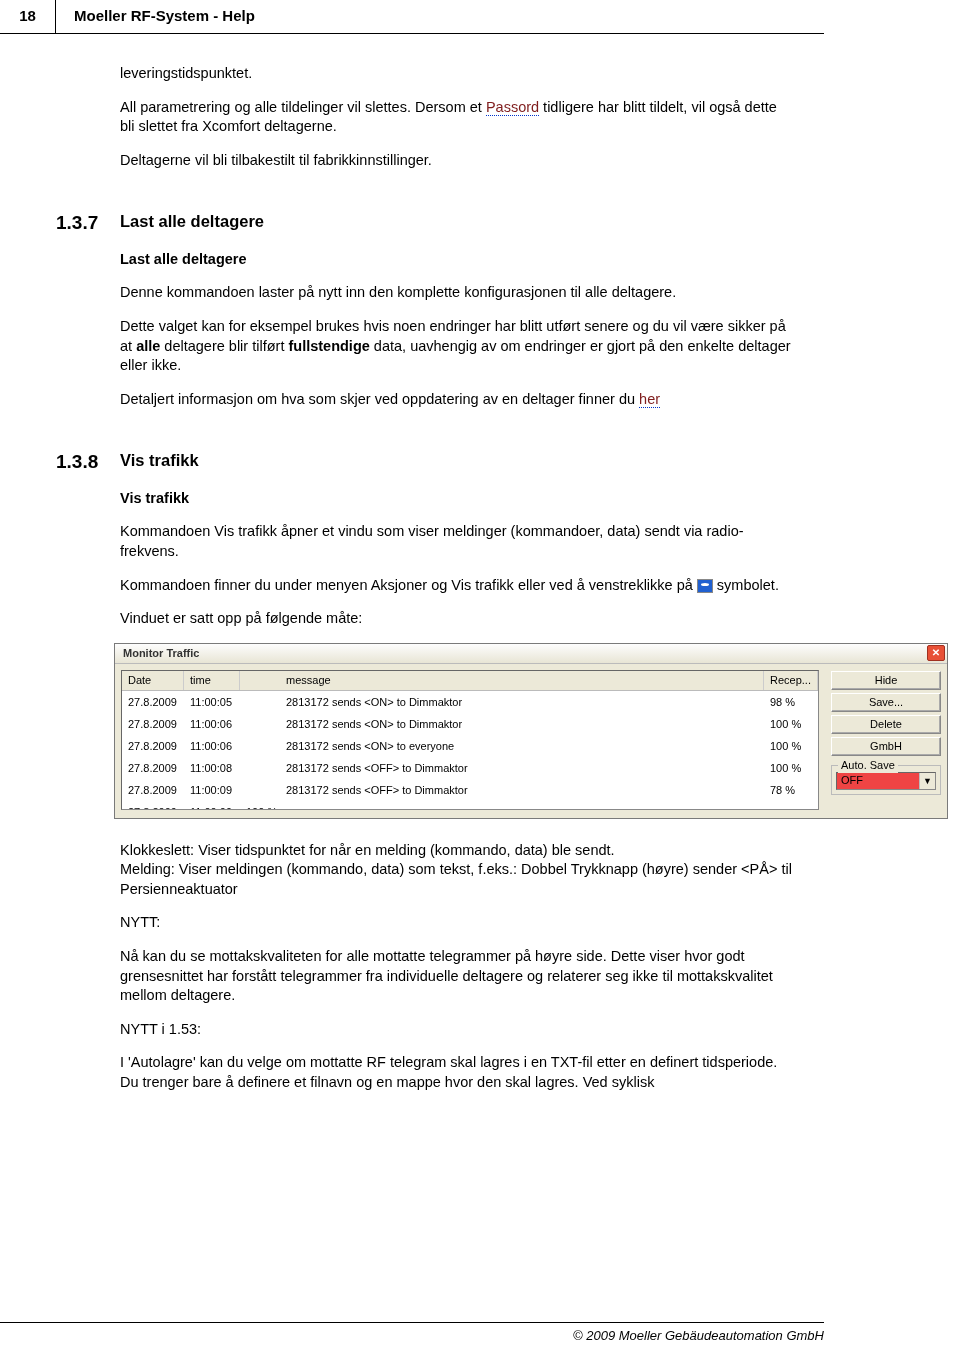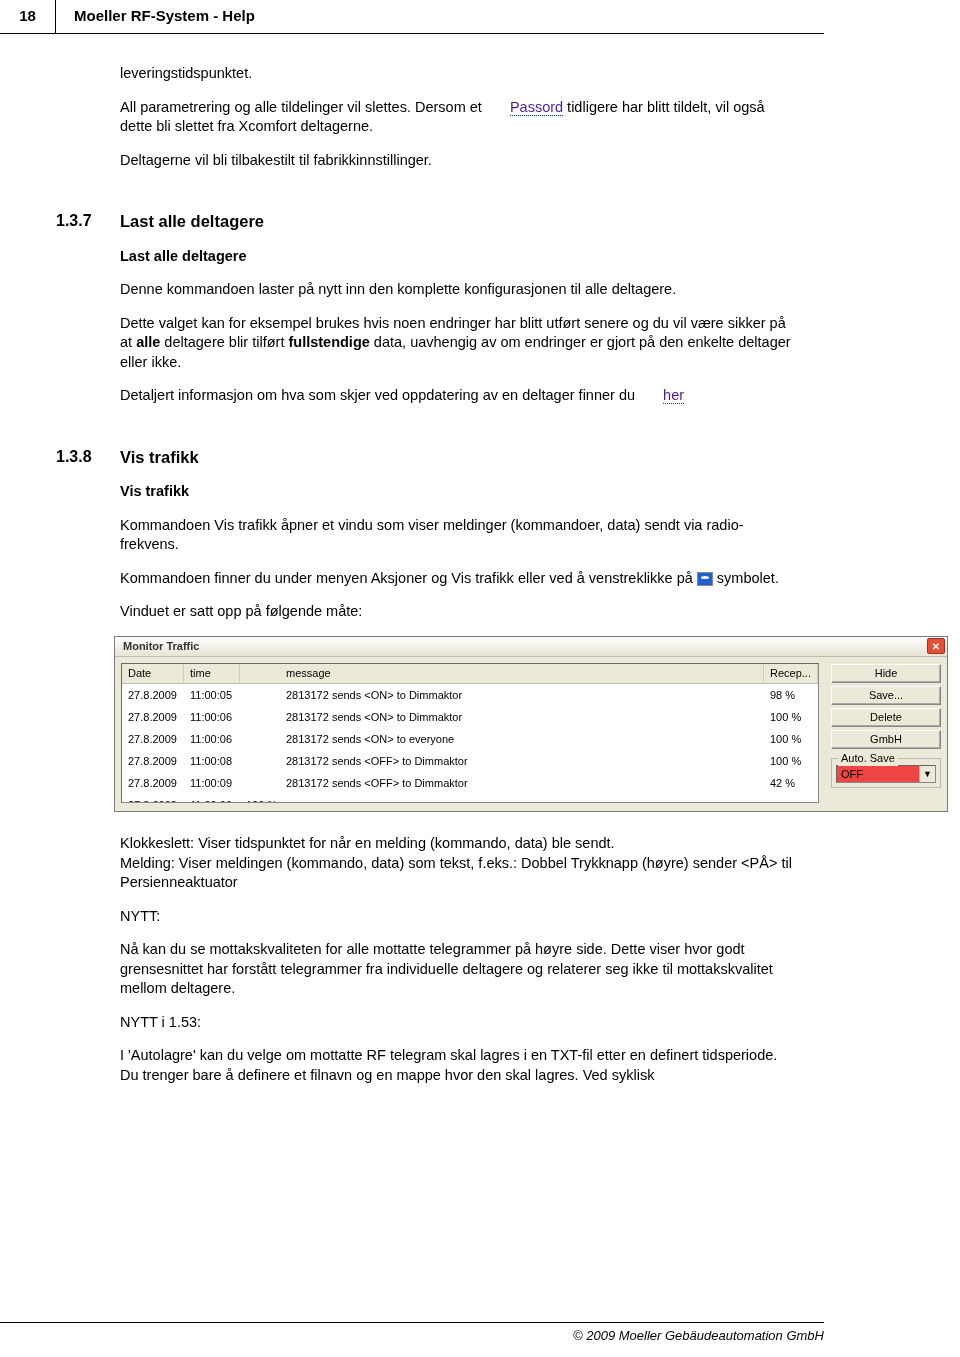--- a/index.html
+++ b/index.html
@@ -38,35 +38,34 @@
     display: flex;
     align-items: center;
     font-weight: bold;
     font-size: 15px;
   }
   .content {
     padding: 30px 32px 0 120px;
   }
   p { margin-bottom: 14px; }
   .link {
-    color: #4c1d95;
+    color: #7f1d1d;
     border-bottom: 1px dotted #0033cc;
     cursor: pointer;
-    margin-left: 24px;
   }
   .section-row {
     display: flex;
     margin-top: 40px;
     margin-bottom: 14px;
     margin-left: -64px;
   }
   .section-num {
     width: 64px;
     font-weight: bold;
-    font-size: 16px;
+    font-size: 19px;
   }
   .section-title {
     font-weight: bold;
     font-size: 16.5px;
   }
   .subhead {
     font-weight: bold;
     margin-bottom: 14px;
   }
   .traffic-icon {
@@ -276,21 +275,21 @@
           <div class="list-row">
                 <div class="col-date">27.8.2009</div>
                 <div class="col-time">11:00:08</div>
                 <div class="col-msg">2813172 sends &lt;OFF&gt; to Dimmaktor</div>
                 <div class="col-recep">100 %</div>
               </div>
           <div class="list-row">
                 <div class="col-date">27.8.2009</div>
                 <div class="col-time">11:00:09</div>
                 <div class="col-msg">2813172 sends &lt;OFF&gt; to Dimmaktor</div>
-                <div class="col-recep">42 %</div>
+                <div class="col-recep">78 %</div>
               </div>
           <div class="list-row">
                 <div class="col-date">27.8.2009</div>
                 <div class="col-time">11:00:09</div>
                 <div class="col-recep">100 %</div>
               </div>
         </div>
       </div>
       <div class="side-panel">
         <div class="btn">Hide</div>

